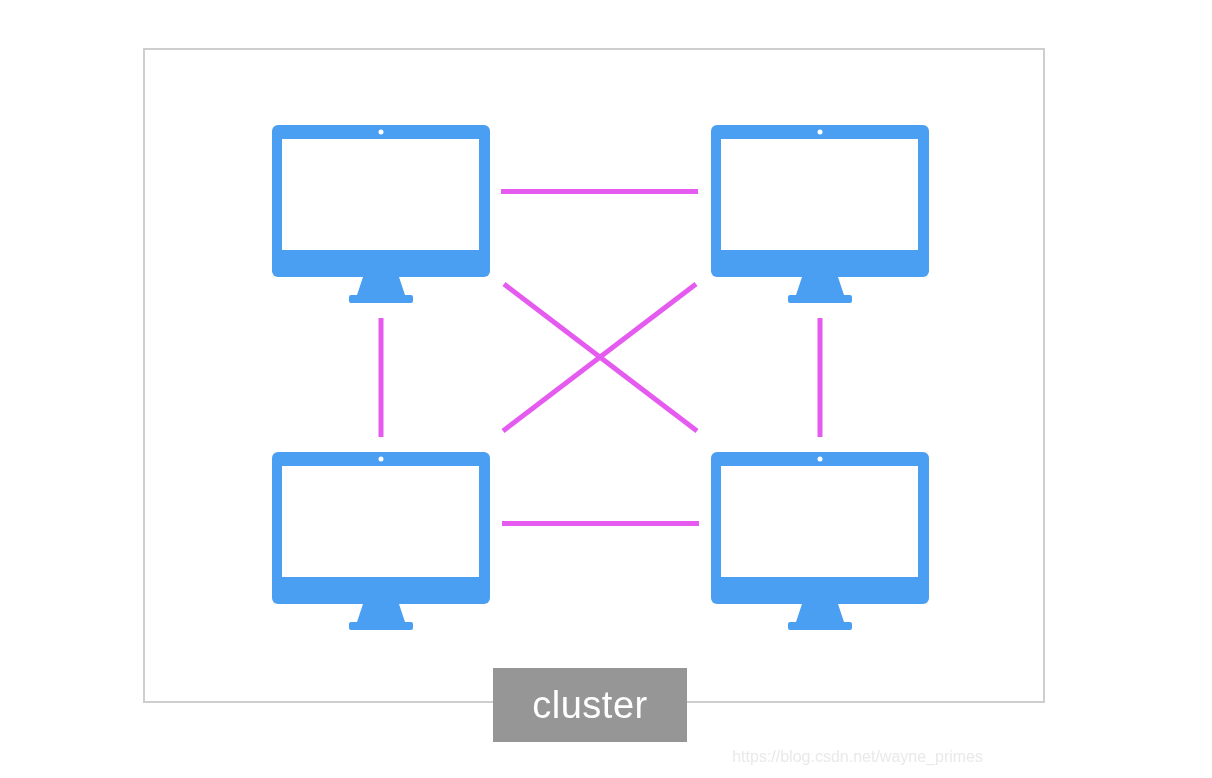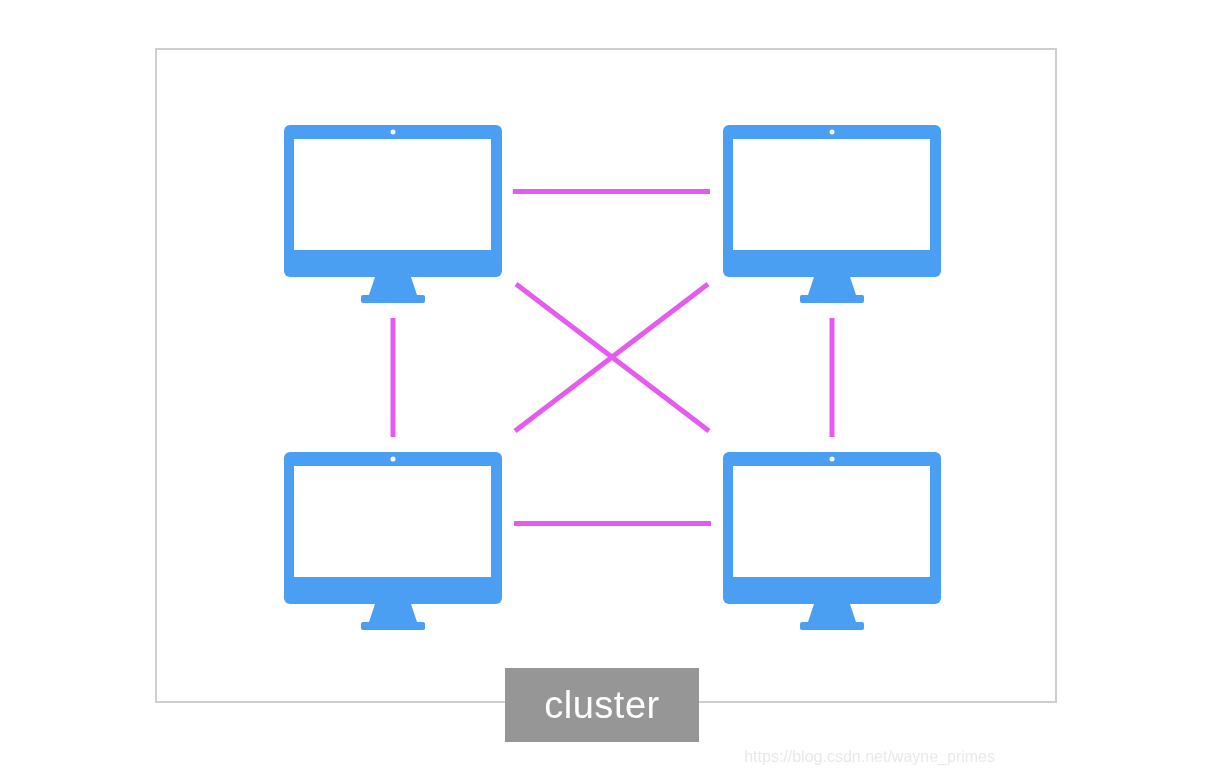--- a/index.html
+++ b/index.html
@@ -13,21 +13,21 @@
   }
   * { margin: 0; padding: 0; box-sizing: border-box; }
   html, body {
     width: 1212px; height: 778px;
     background: var(--page-bg);
     font-family: "Liberation Sans", sans-serif;
     overflow: hidden;
   }
   .canvas {
     position: relative;
-    width: 992px; height: 778px; margin-left: 12px;
+    width: 992px; height: 778px;
   }
   .frame {
     position: absolute;
     left: 143px; top: 48px;
     width: 902px; height: 655px;
     border: 2px solid var(--frame-border);
     background: transparent;
   }
   #edges {
     position: absolute;

